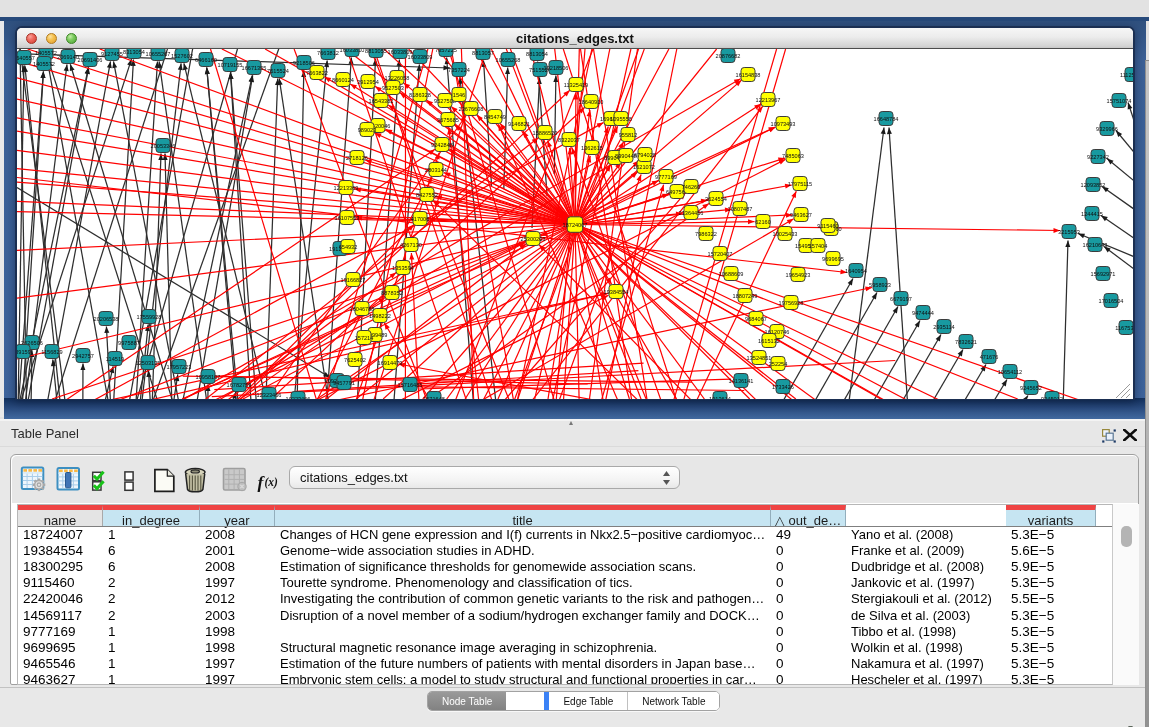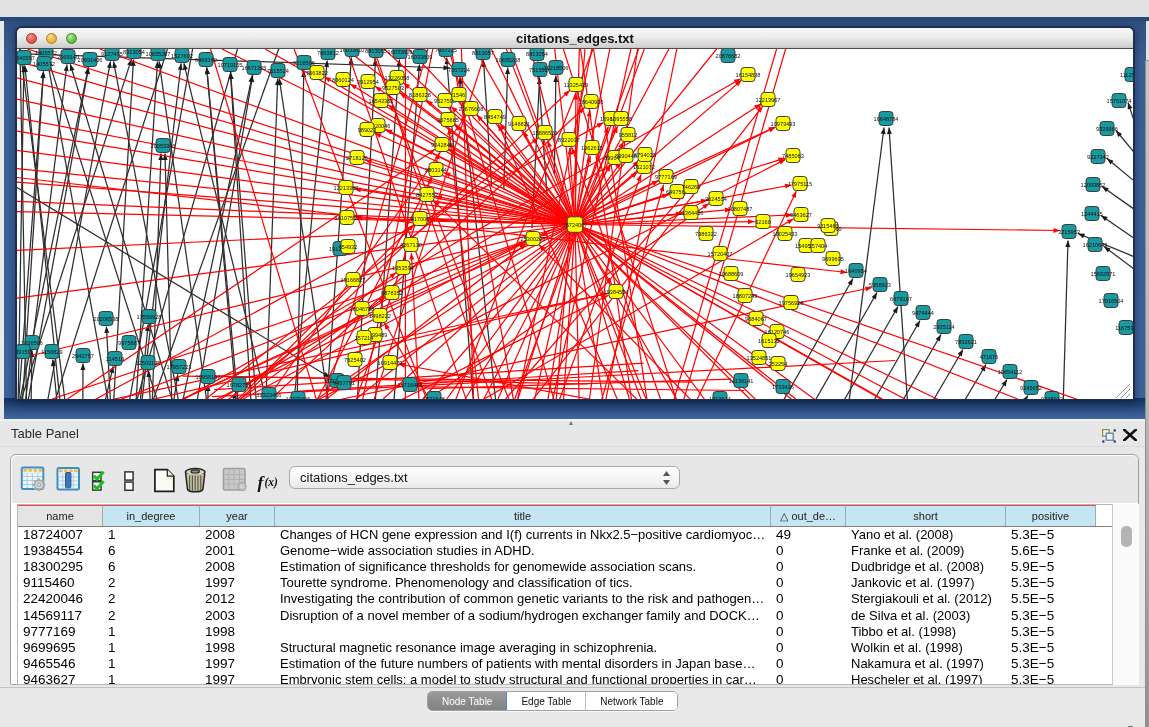--- a/index.html
+++ b/index.html
@@ -50,41 +50,41 @@
               background:linear-gradient(180deg,#ffffff, #f2f2f2 70%, #e8e8e8);
               border:1px solid #a9a9a9; border-radius:6px; font-size:13px; color:#111;
               line-height:21px; padding-left:10px; }
   #dd-arrows { position:absolute; right:8px; top:3px; width:9px; height:16px; }
 
   
   #tblwrap { position:absolute; left:6px; top:49px; width:1096px; height:181px;
              border:1px solid #b7b7b7; border-right:1px solid #c9c9c9; background:#fff; overflow:hidden; }
   .hrow { position:absolute; left:0; top:0; height:21px; width:1096px; }
   .hcell { position:absolute; top:0; height:21px; background:#c6e5f2; border-right:1px solid #93aebc;
-           border-top:1px solid #ef4444; font-size:11px; color:#1c1c1c; text-align:center; line-height:21px; }
+           border-top:5px solid #ef4444; font-size:13px; color:#1c1c1c; text-align:center; line-height:21px; }
   .hname { background:#e4e4e4; border-right:1px solid #a9a9a9; }
   #hline { position:absolute; left:0; top:21px; width:1096px; height:1px; background:#7f7f7f; }
   .trow { position:absolute; left:0; width:1096px; height:16.1px; font-size:13.5px; color:#000;
           line-height:16.1px; white-space:nowrap; }
   .c { position:absolute; top:0; height:16.1px; overflow:hidden; }
   .c.t { font-size:13px; }
   .c.s { font-size:13px; }
 
   
   #vsb { position:absolute; left:1102px; top:49px; width:26px; height:181px; background:#fafafa; }
   #vsb-thumb { position:absolute; left:8px; top:22px; width:11px; height:21px; background:#b4b4b4;
                border-radius:5px; }
 
   
   #tabs { position:absolute; left:427px; top:272px; height:20px; display:flex;
           border:1px solid #a2a2a2; border-radius:5px; overflow:hidden; background:#fff;
           box-shadow:0 1px 0 rgba(255,255,255,0.7); }
   .tab { height:20px; font-size:10px; line-height:19px; padding:0 14px; color:#111; background:#fff; }
   .tab.sel { background:linear-gradient(180deg,#9a9a9a,#7f7f7f); color:#fff; }
-  .tab.mid { border-left:1px solid #3b82f6; border-right:1px solid #c0c0c0; }
+  .tab.mid { border-left:5px solid #3b82f6; border-right:1px solid #c0c0c0;margin-left:38px; }
   #tp-bline { position:absolute; left:0; top:268px; width:1149px; height:1px; background:#c2c2c2; }
 
   
   #status { position:absolute; left:0; top:298px; width:1149px; height:27px; }
   #mem { position:absolute; right:32px; top:10px; font-size:11px; color:#1a1a1a; }
   #memdot { position:absolute; right:13px; top:9px; width:11px; height:11px; border-radius:50%;
             background:#2fc32f; border:1px solid #474747; }
 </style>
 </head>
 <body>
@@ -932,22 +932,21 @@
             </svg>
         </div>
       </div>
       <div id="tblwrap">
           <div class="hrow">
             <div class="hcell hname" style="left:0px;width:85px">name</div>
             <div class="hcell" style="left:85px;width:97px">in_degree</div>
             <div class="hcell" style="left:182px;width:75px">year</div>
             <div class="hcell" style="left:257px;width:496px">title</div>
             <div class="hcell" style="left:753px;width:75px">△ out_de…</div>
-            <div class="hcell" style="left:828px;width:160px">short</div>
-            <div class="hcell" style="left:988px;width:90px">positive</div>
+            <div class="hcell" style="left:988px;width:90px">variants</div>
           </div>
           <div id="hline"></div>
           <div class="trow" style="top:22.0px">
             <div class="c" style="left:0px;width:85px;padding-left:5px">18724007</div>
             <div class="c" style="left:85px;width:97px;padding-left:5px">1</div>
             <div class="c" style="left:182px;width:75px;padding-left:5px">2008</div>
             <div class="c t" style="left:257px;width:496px;padding-left:5px">Changes of HCN gene expression and I(f) currents in Nkx2.5−positive cardiomyoc…</div>
             <div class="c" style="left:753px;width:75px;padding-left:5px">49</div>
             <div class="c s" style="left:828px;width:160px;padding-left:5px">Yano et al. (2008)</div>
             <div class="c" style="left:988px;width:90px;padding-left:5px">5.3E−5</div>

